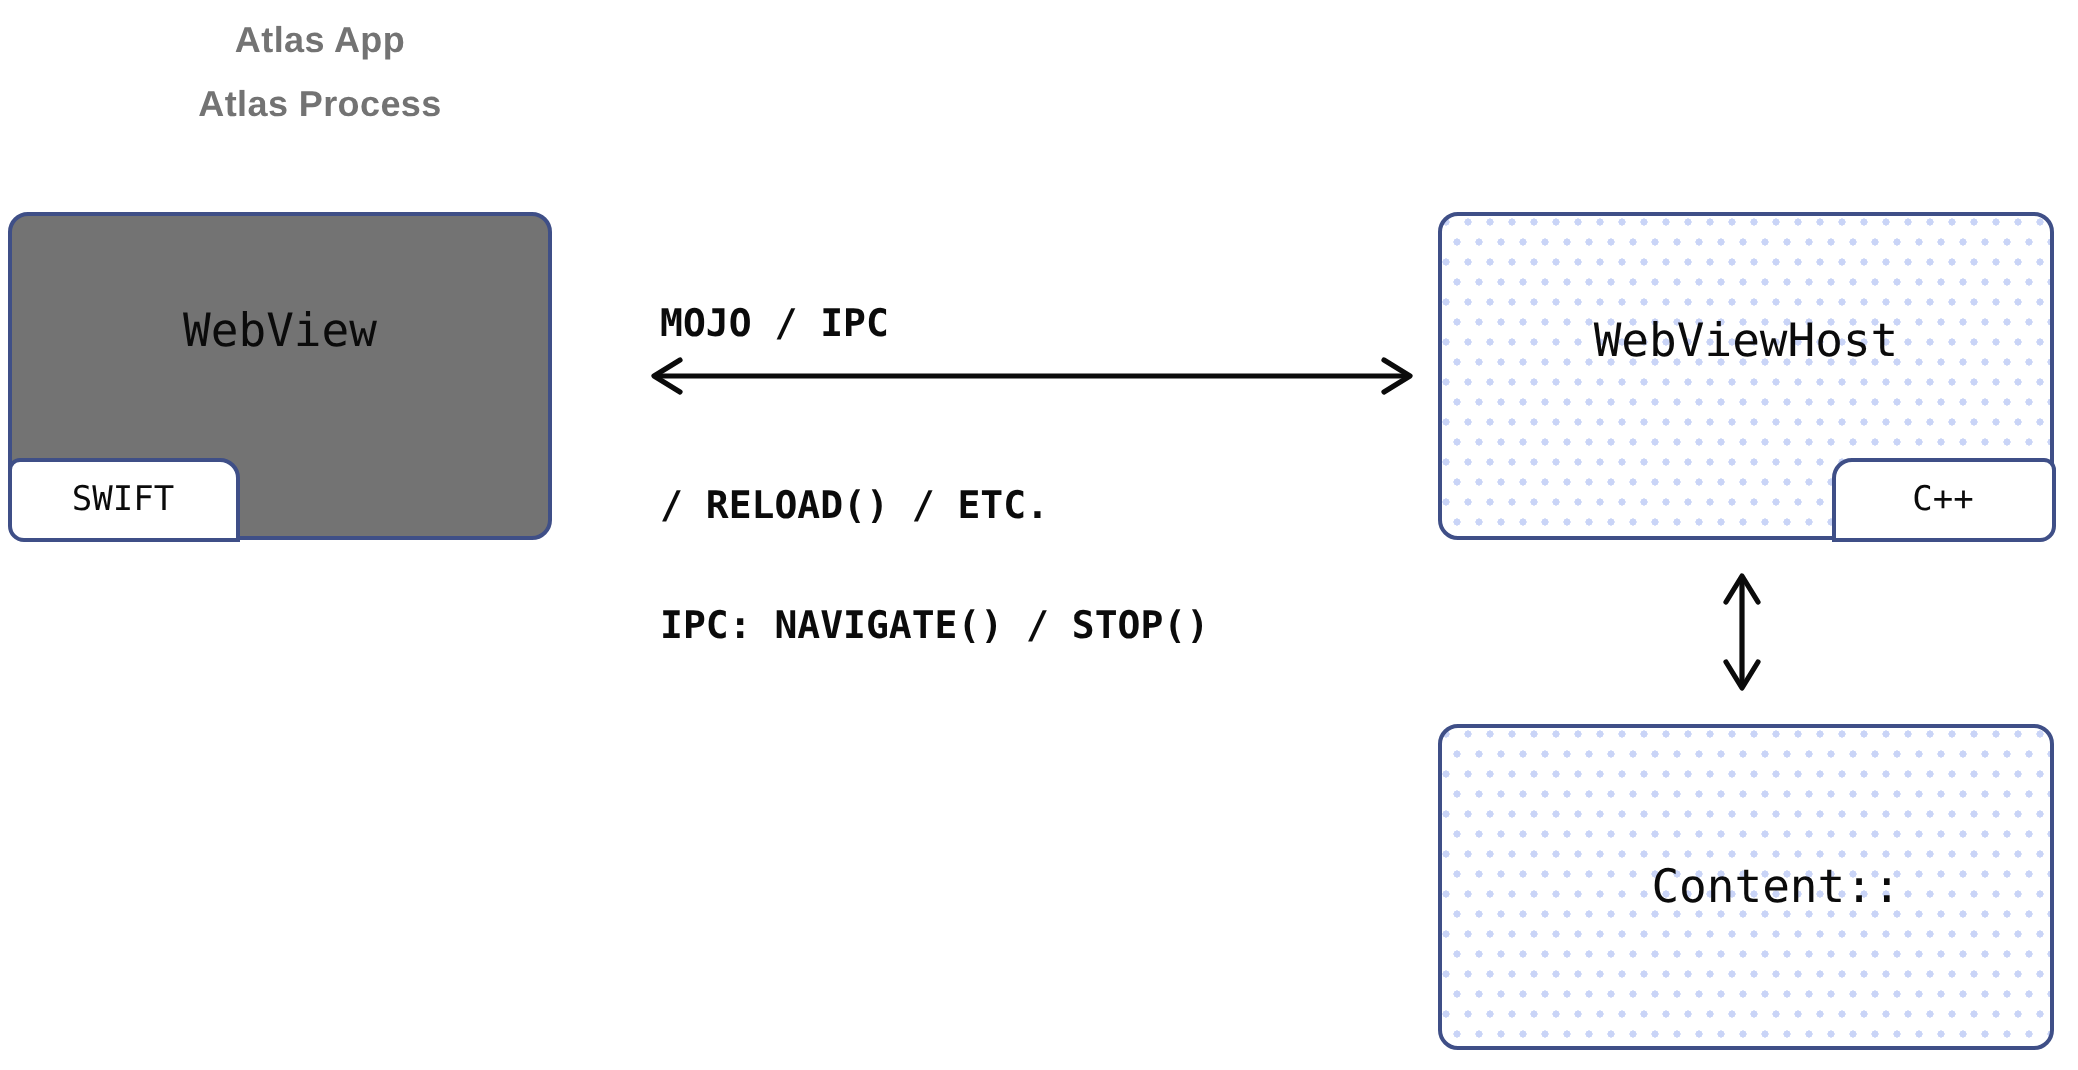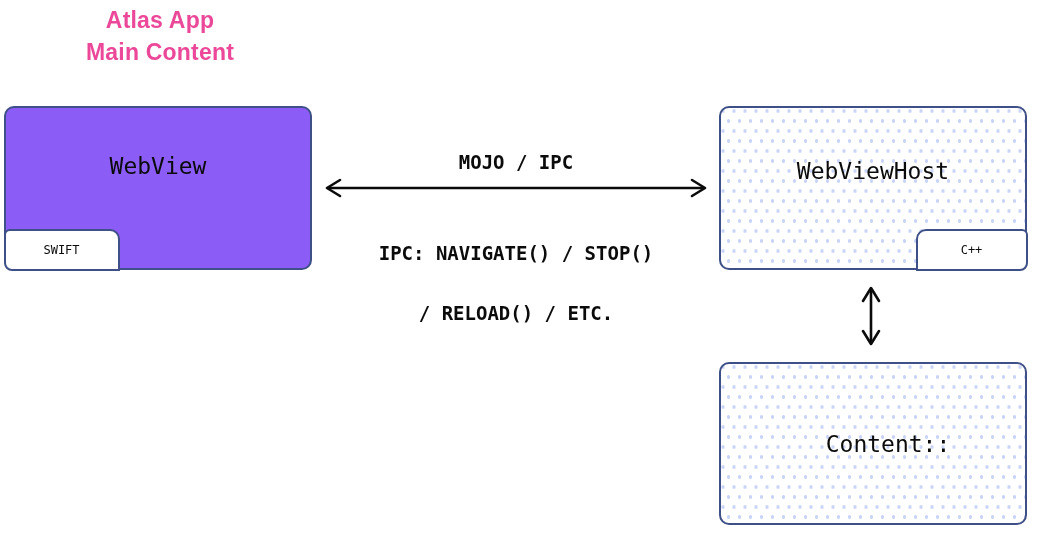--- a/index.html
+++ b/index.html
@@ -9,42 +9,42 @@
     background:#ffffff;
     font-family:"Liberation Sans", sans-serif;
     color:#111111;
     overflow:hidden;
   }
   .proc-heading{
     position:absolute;
     width:320px;
     text-align:center;
     font-weight:700;
-    font-size:23px;
+    font-size:18px;
     line-height:32px;
     letter-spacing:.2px;
-    color:#ec4899;
+    color:#737373;
   }
   #heading-left{left:0;top:4px;}
   #heading-right{left:712px;top:4px;}
   .box{
     position:absolute;
     border:2.5px solid #3f4f87;
     border-radius:10px;
     box-sizing:border-box;
     display:flex;
     align-items:center;
     justify-content:center;
     font-family:"DejaVu Sans Mono", monospace;
     font-size:23px;
     color:#0b0b0b;
   }
   #webview-box{
-    left:4px;top:106px;width:308px;height:164px;
-    background:#8b5cf6;
+    left:4px;top:106px;width:272px;height:164px;
+    background:#737373;
     padding-bottom:45px;
   }
   #webviewhost-box{
     left:719px;top:106px;width:308px;height:164px;
     padding-bottom:34px;
     text-align:right;
   }
   #webcontents-box{
     left:719px;top:362px;width:308px;height:163px;
     text-align:center;
@@ -62,36 +62,36 @@
   .badge{
     position:absolute;
     height:42px;
     background:#ffffff;
     border:2.5px solid #3f4f87;
     box-sizing:border-box;
     display:flex;
     align-items:center;
     justify-content:center;
     font-family:"DejaVu Sans Mono", monospace;
-    font-size:12px;
+    font-size:17px;
     font-weight:500;
     color:#0b0b0b;
   }
   #swift-badge{
     left:-2.5px;bottom:-2.5px;width:116px;
     border-radius:6px 10px 0 8px;
   }
   #cpp-badge{
     right:-2.5px;bottom:-2.5px;width:112px;
     border-radius:10px 6px 8px 0;
   }
   .arrow-label{
     position:absolute;
     left:330px;width:372px;
-    text-align:center;
+    text-align:left;
     font-family:"DejaVu Sans Mono", monospace;
     font-weight:700;
     font-size:19px;
     line-height:20px;
     color:#0b0b0b;
     white-space:pre;
   }
   #mojo-label{top:152px;}
   #ipc-label{top:203px;}
   svg.arrow{position:absolute;overflow:visible;}
@@ -100,21 +100,21 @@
     stroke-linecap:round;stroke-linejoin:round;
   }
 </style>
 </head>
 <body>
 
 <div id="stage">
 
   <div id="heading-left" class="proc-heading">
     <div>Atlas App</div>
-    <div>Main Content</div>
+    <div>Atlas Process</div>
   </div>
 
   <div id="heading-right" class="proc-heading">
   </div>
 
   <div id="webview-box" class="box">
     <span>WebView</span>
     <div id="swift-badge" class="badge">
       <span>SWIFT</span>
     </div>
@@ -134,22 +134,22 @@
   </div>
 
   <svg id="h-arrow" class="arrow" style="left:320px;top:174px;" width="392" height="28" viewBox="0 0 392 28">
     <line x1="8" y1="14" x2="384" y2="14"></line>
     <polyline points="20,6 7,14 20,22"></polyline>
     <polyline points="372,6 385,14 372,22"></polyline>
   </svg>
 
   <div id="mojo-label" class="arrow-label">MOJO / IPC</div>
   <div id="ipc-label" class="arrow-label">
+    <div>/ RELOAD() / ETC.</div>
     <div>IPC: NAVIGATE() / STOP()</div>
-    <div>/ RELOAD() / ETC.</div>
   </div>
 
   <svg id="v-arrow" class="arrow" style="left:857px;top:283px;" width="28" height="66" viewBox="0 0 28 66">
     <line x1="14" y1="7" x2="14" y2="59"></line>
     <polyline points="6,18 14,5 22,18"></polyline>
     <polyline points="6,48 14,61 22,48"></polyline>
   </svg>
 
 </div>
 

